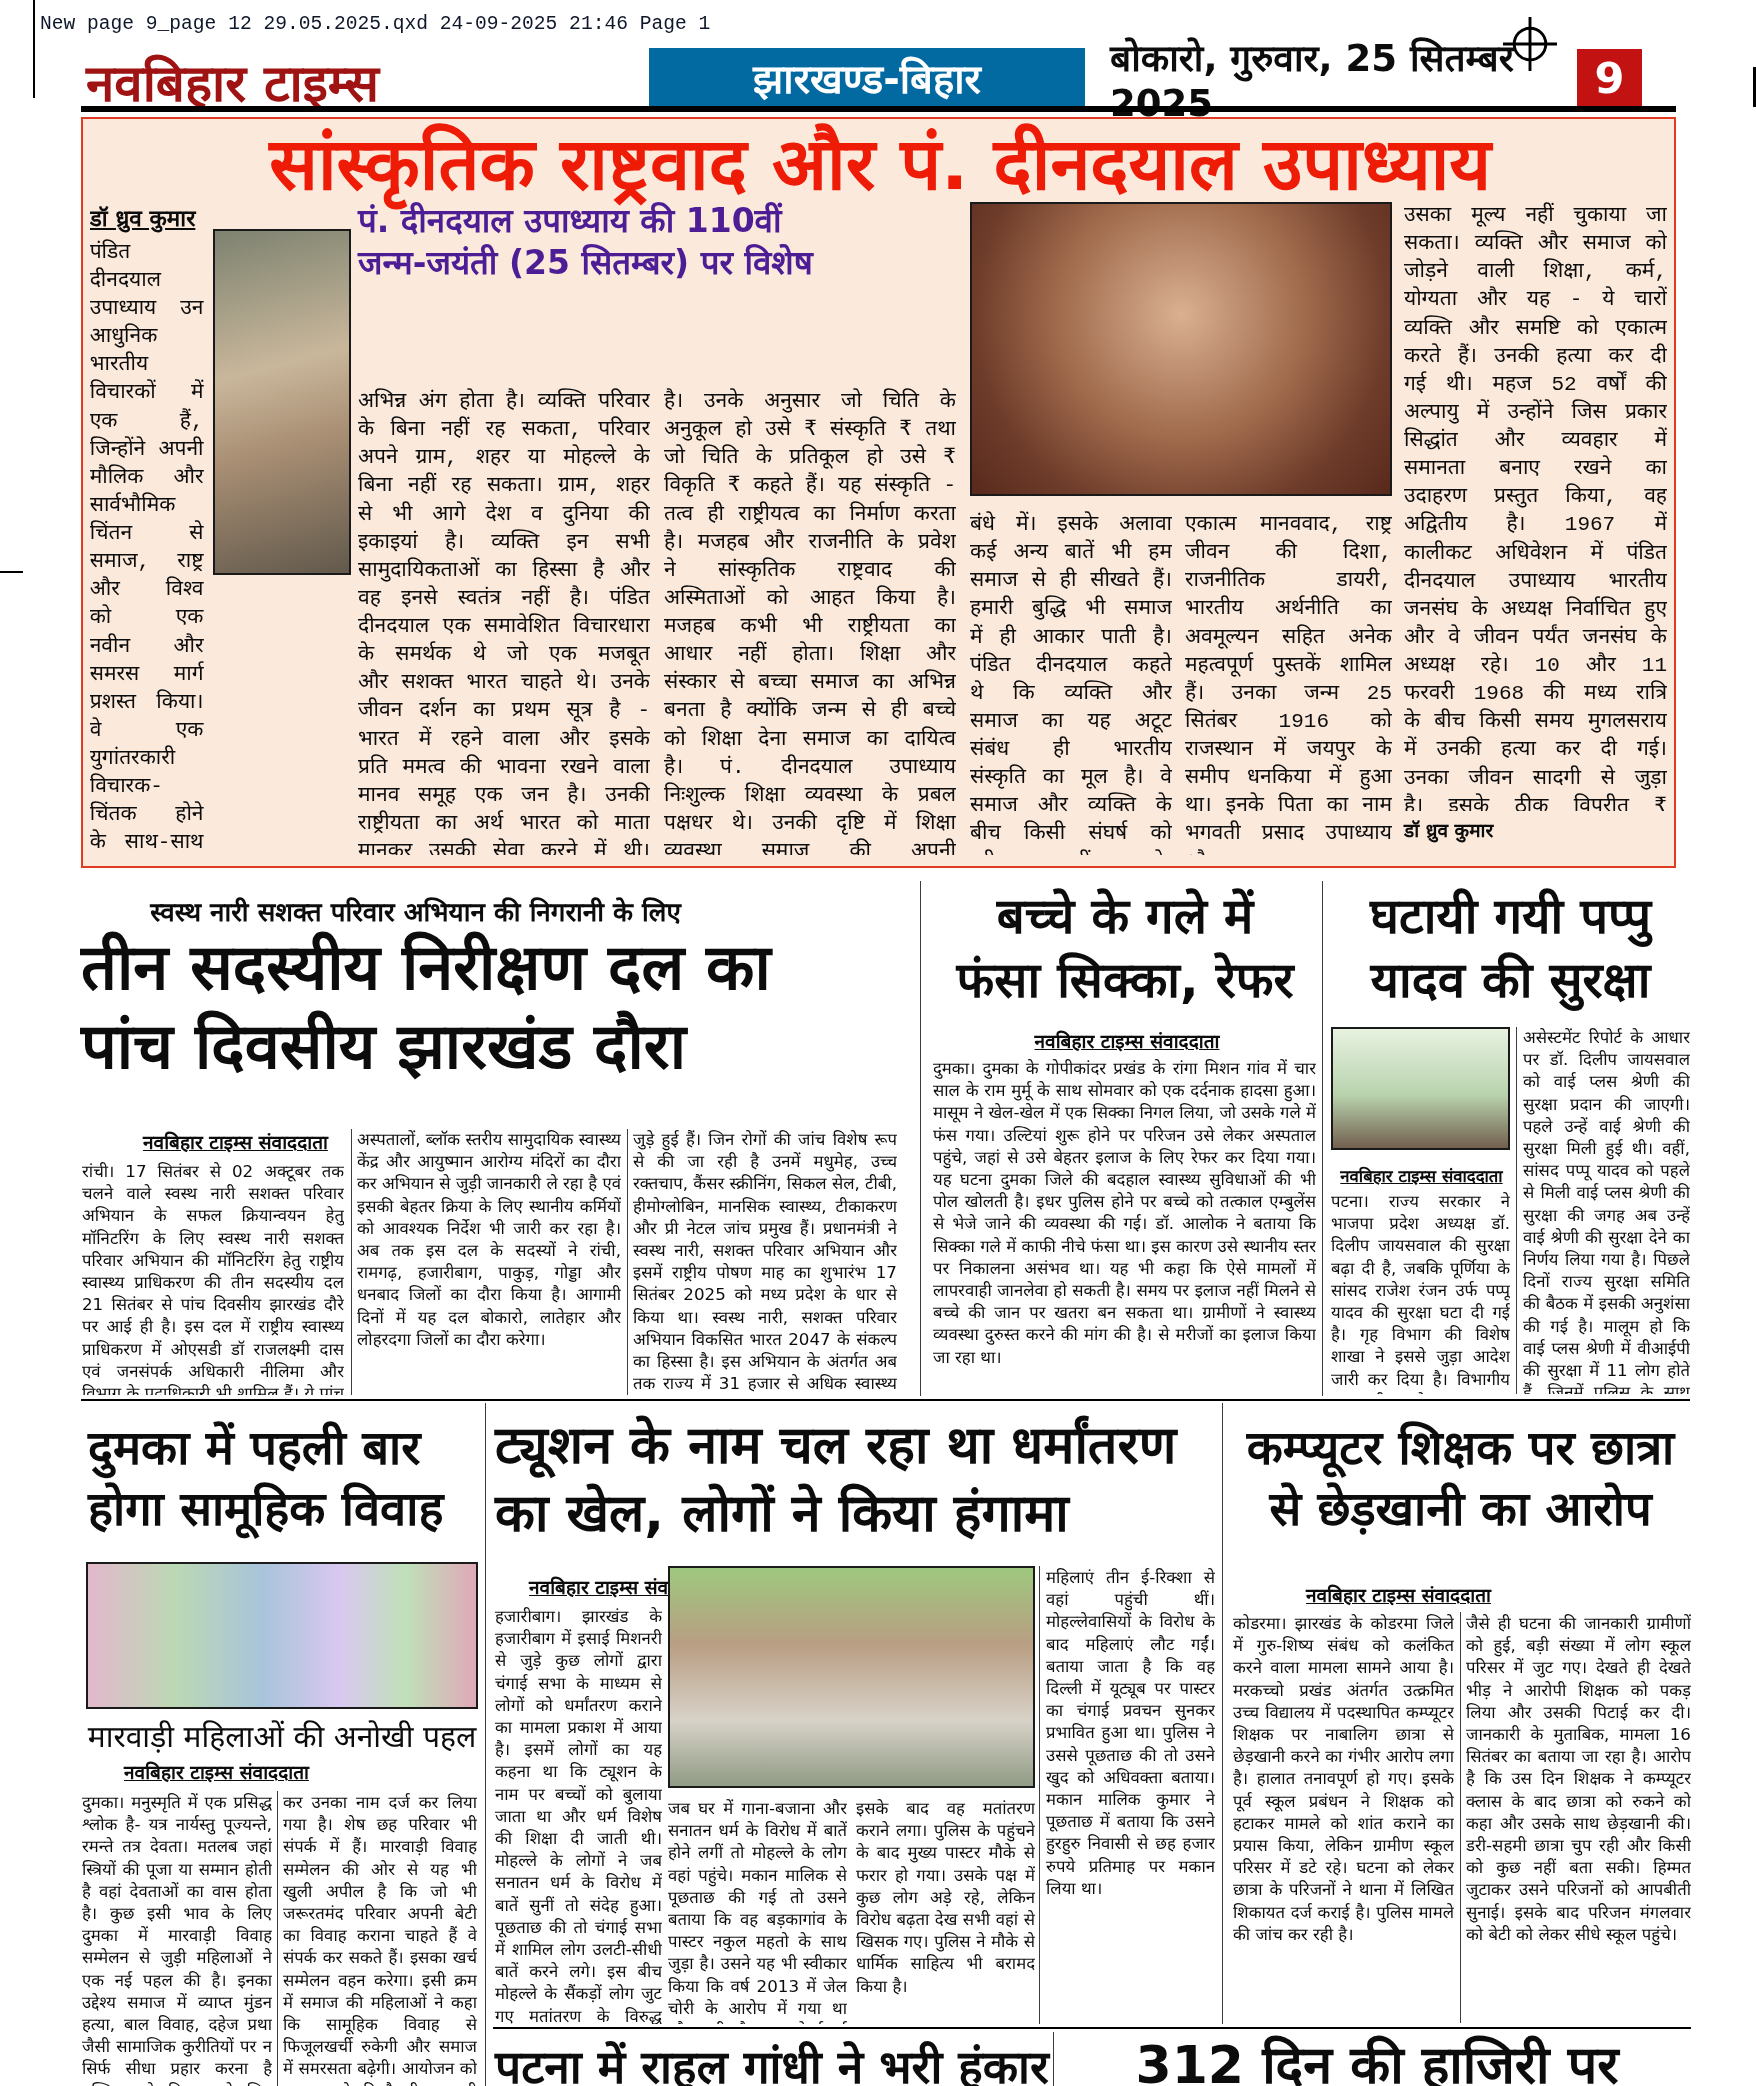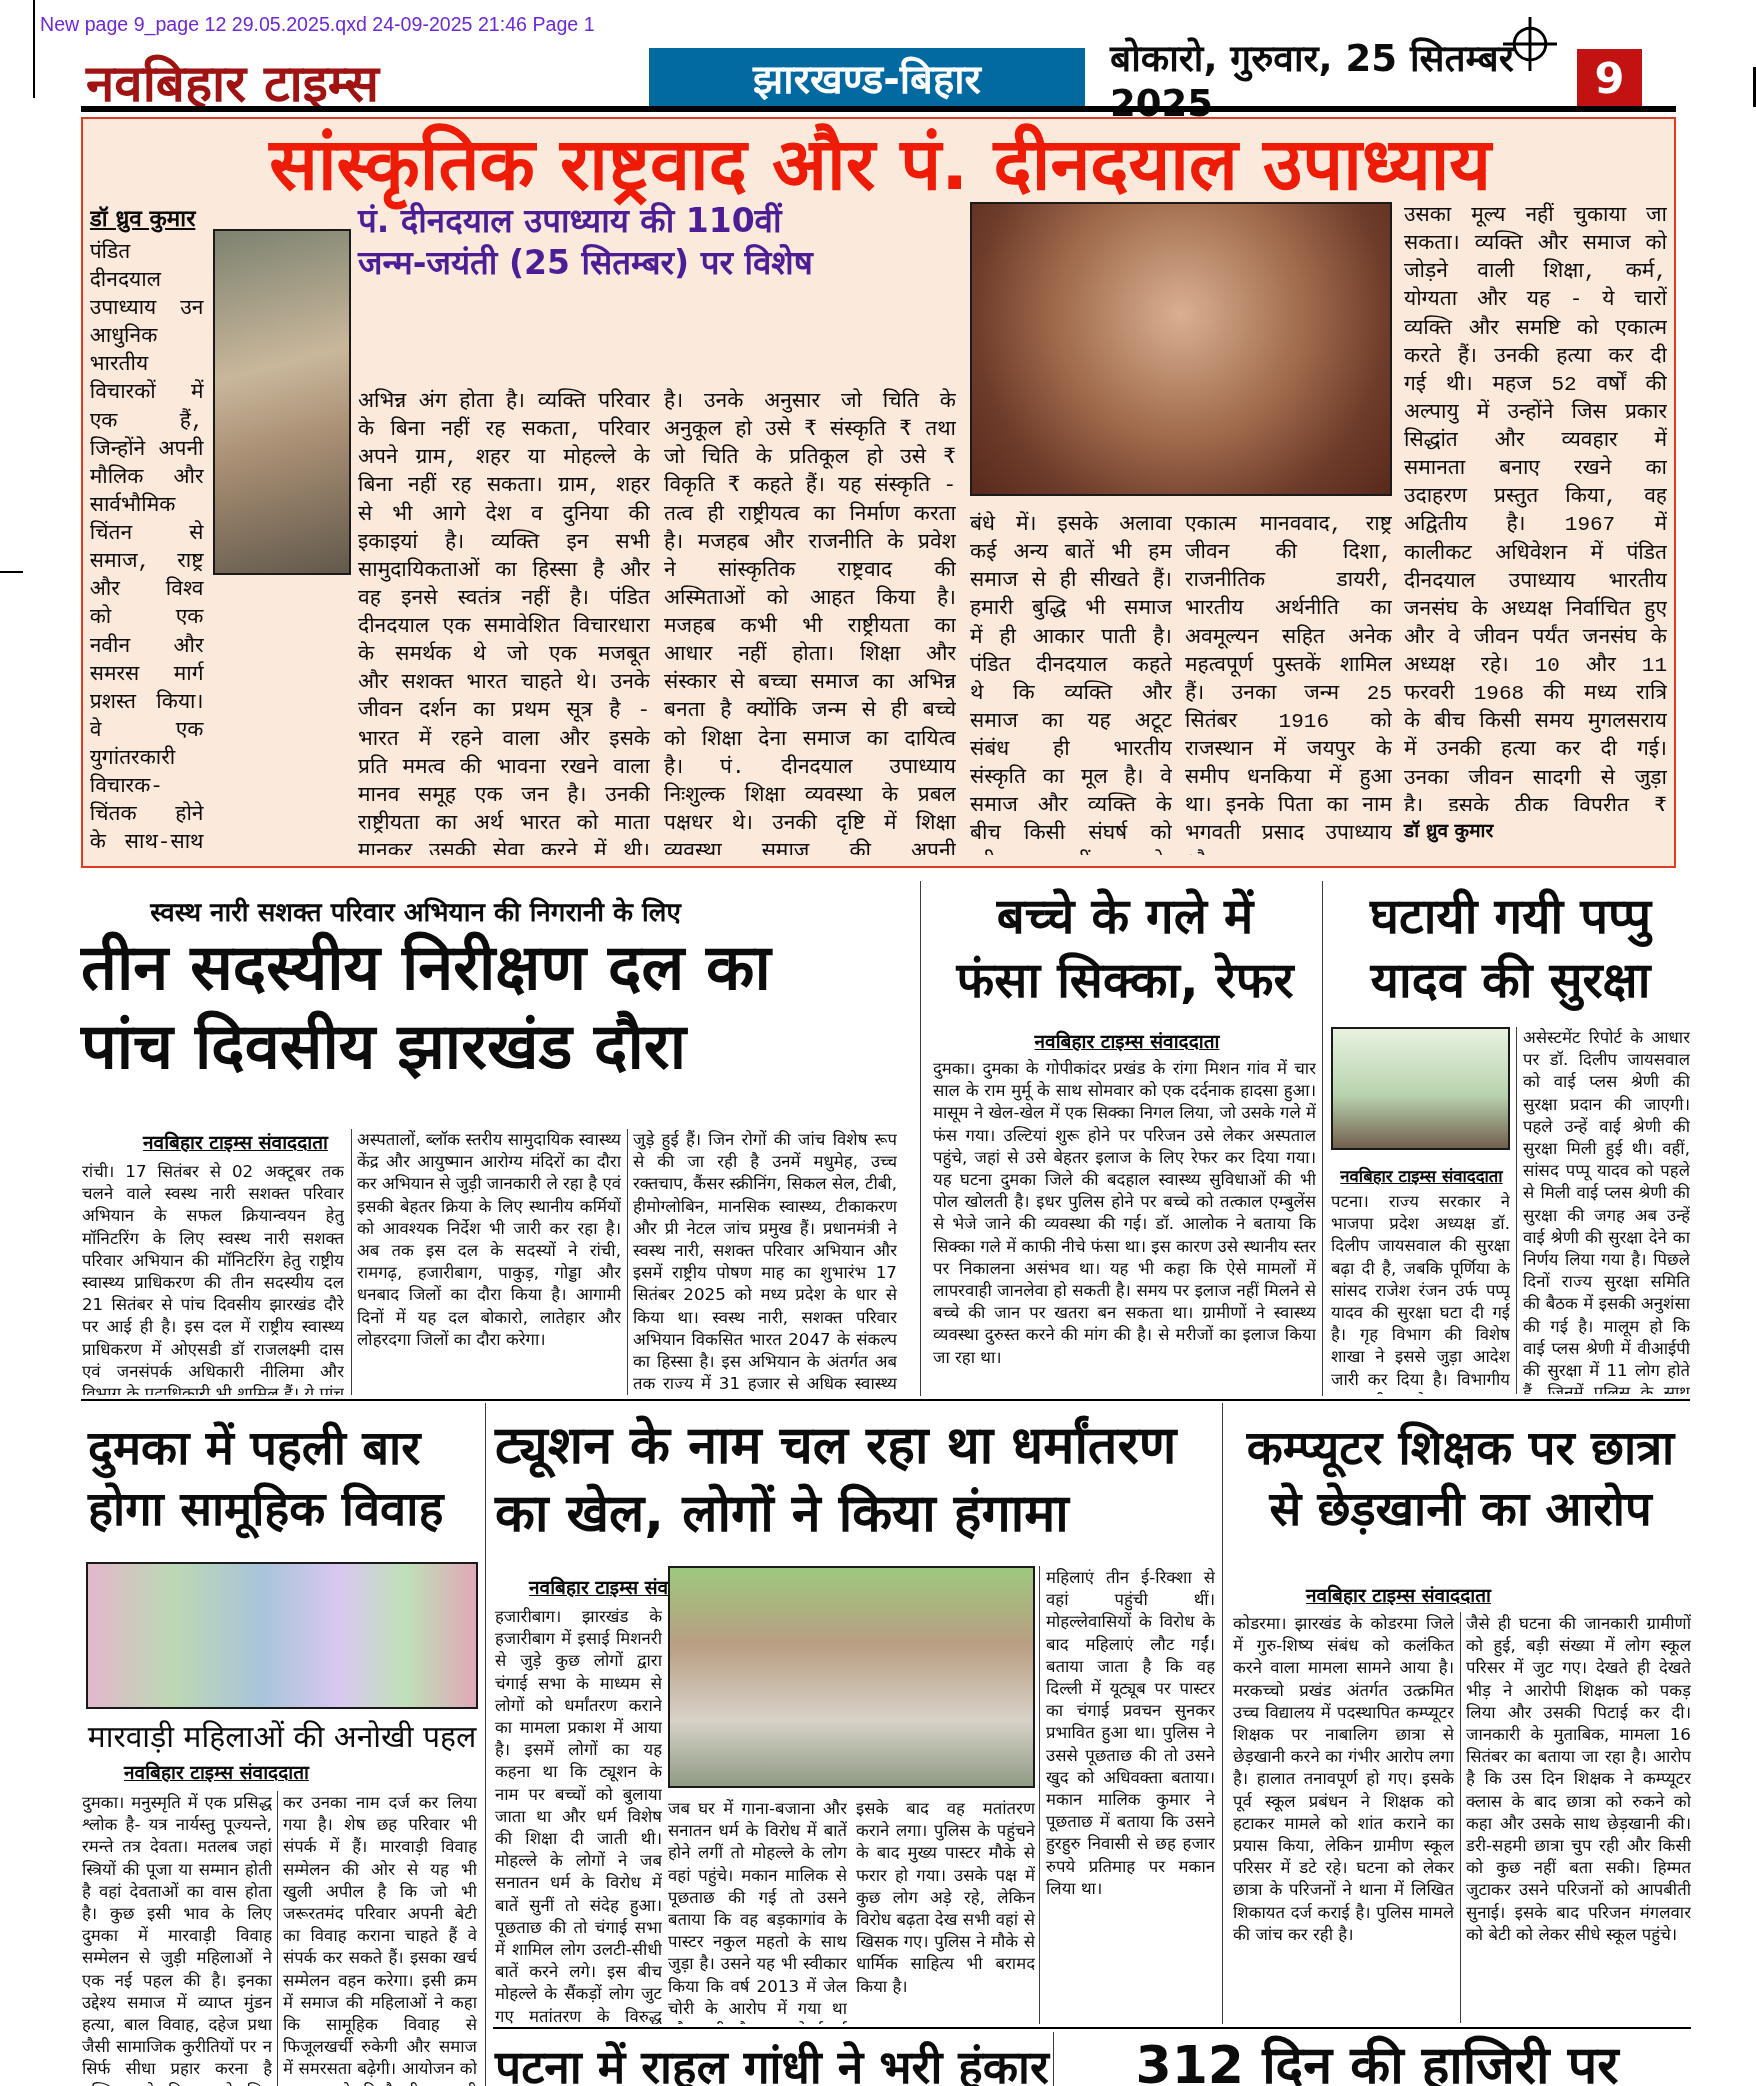--- a/index.html
+++ b/index.html
@@ -2,21 +2,21 @@
 <html style="font-size:6.7px"><head>
 <meta charset="utf-8">
 <style>
   html,body { margin:0; padding:0; background:#e8e8e8; }
   .page {
     position:relative; width:1757px; height:2694px; background:#ffffff;
     font-family:"DejaVu Sans", sans-serif; color:#0c0c0c; overflow:hidden;
   }
   .abs { position:absolute; }
   .pre { white-space:pre-line; }
-  .slug { font-family:Liberation Sans, sans-serif; font-size:19.6px; color:#6d28d9; }
+  .slug { font-family:Liberation Mono, monospace; font-size:19.6px; color:#0f172a; }
   .masthead { color:#a01313; font-weight:bold; font-size:51px; line-height:1; }
   .section-tab { background:#0369a1; color:#fff; font-weight:bold; font-size:40px;
     display:flex; align-items:center; justify-content:center; }
   .edition { font-weight:bold; font-size:37px; display:flex; align-items:center; justify-content:center; }
   .pagenum { background:#c31212; color:#fff; font-size:43px; font-weight:bold;
     display:flex; align-items:center; justify-content:center; }
   .rule { background:#000; }
   .vr { background:#3c3c3c; width:1.3px; }
   .lead-box { background:#fbe9dc; border:2.5px solid #e03a20; box-sizing:border-box; }
   .lead-head { color:#ee1b07; font-weight:bold; font-size:72px; text-align:center; line-height:1.05; }

